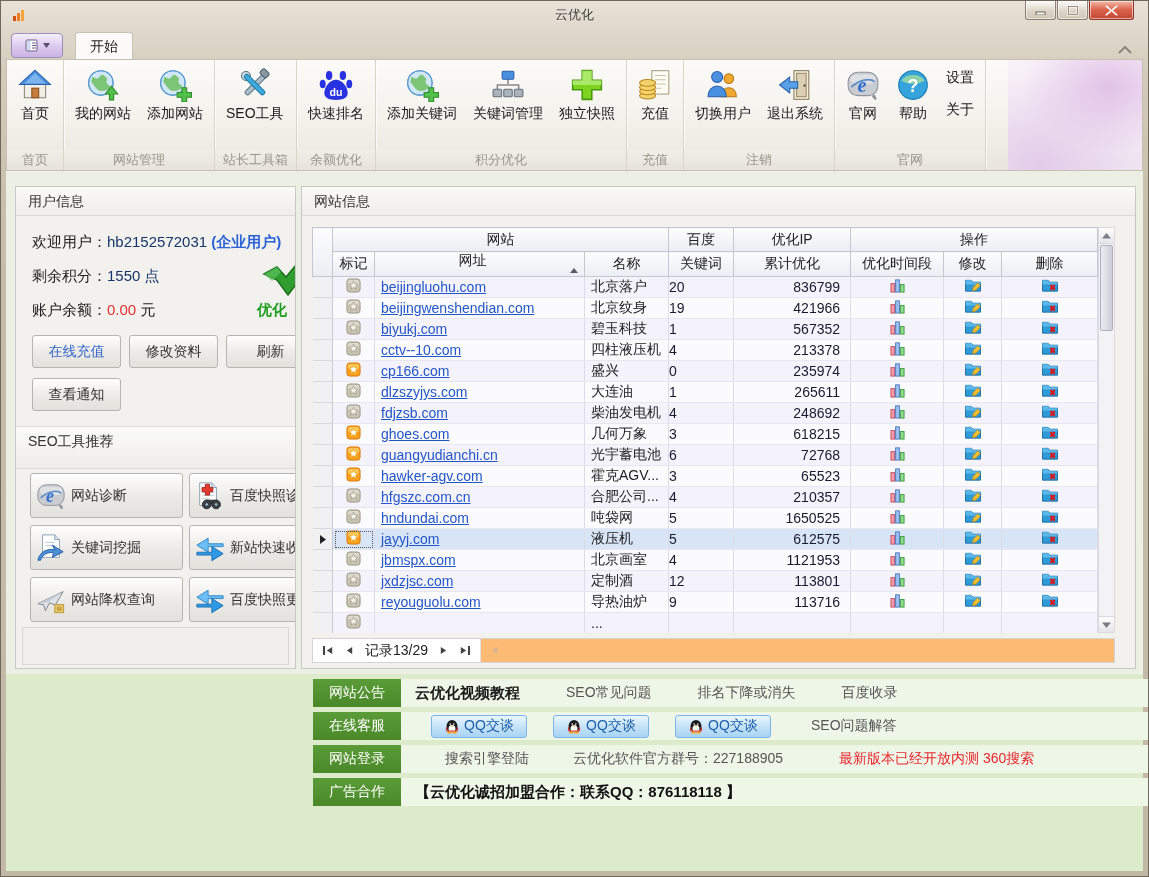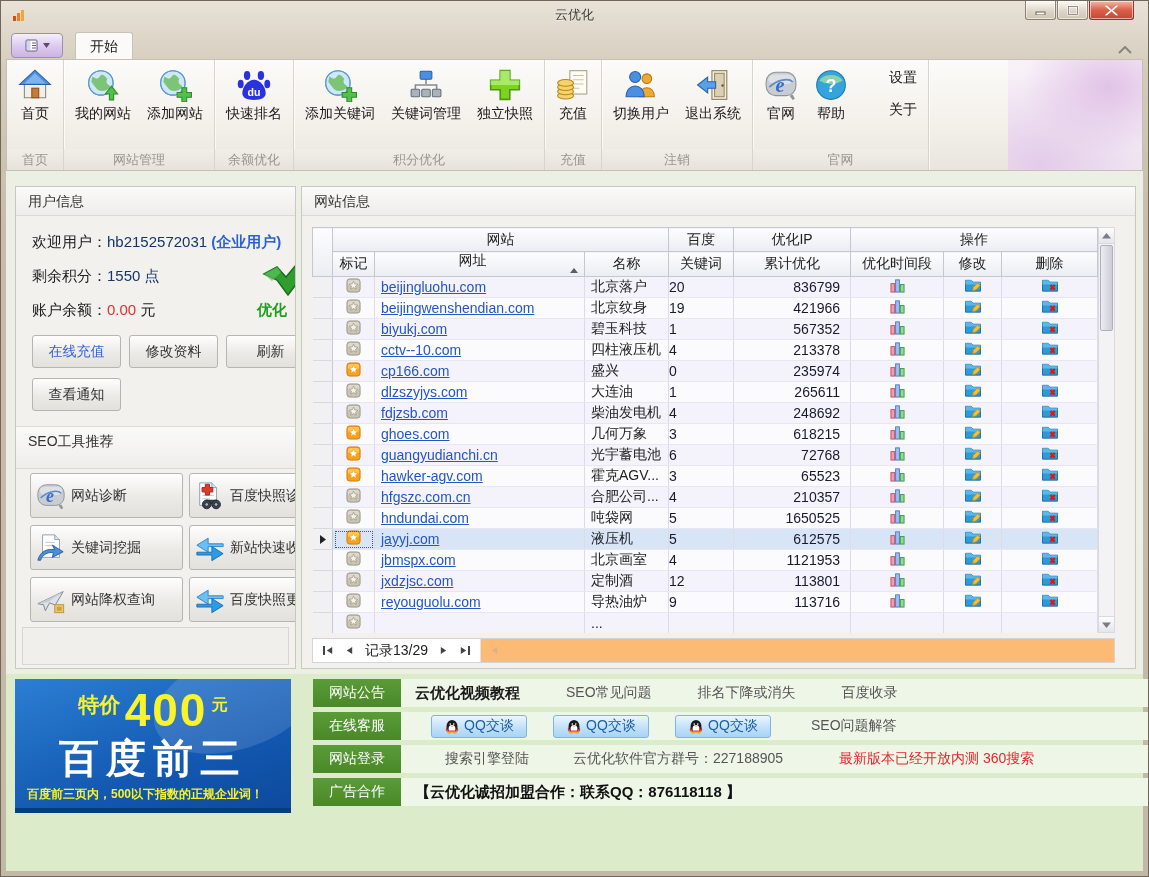--- a/index.html
+++ b/index.html
@@ -31,21 +31,21 @@
     border:1px solid #c6c0b4;}
   #ribbon-groups{display:flex;height:100%;position:relative;z-index:2;}
   .rgroup{display:flex;flex-direction:column;border-right:1px solid #d9d4ca;box-shadow:1px 0 0 rgba(255,255,255,.7);}
   .rbtns{flex:1;display:flex;align-items:flex-start;padding:3px 3px 0;}
   .rbtn{display:flex;flex-direction:column;align-items:center;gap:3px;padding:5px 8px 2px;min-width:50px;cursor:default;}
   .rbtn .icon svg{width:34px;height:34px;display:block;}
   .rbtn-label{font-size:14px;color:#1a1a1a;white-space:nowrap;}
   .rglabel{height:21px;line-height:21px;text-align:center;font-size:13px;color:#9b968b;
     background:linear-gradient(#f1eee9,#e7e3db);padding:0 8px;white-space:nowrap;}
   .small-col{display:flex;flex-direction:column;justify-content:center;gap:14px;padding:6px 8px 0;}
-  .small-btn{font-size:14px;color:#1a1a1a;white-space:nowrap;cursor:default;margin-left:25px;}
+  .small-btn{font-size:14px;color:#1a1a1a;white-space:nowrap;cursor:default;}
   .ribbon-deco{position:absolute;right:0;top:0;bottom:0;width:134px;z-index:1;
     background:radial-gradient(ellipse 120px 90px at 75% 25%,rgba(224,192,230,.95),rgba(244,236,245,.35) 72%),
                radial-gradient(ellipse 160px 130px at 25% 95%,rgba(211,172,222,.75),rgba(240,230,242,0) 70%),
                linear-gradient(#faf4fa,#efe4f1);}
   
   .client{position:absolute;left:5px;right:5px;top:170px;bottom:5px;background:#dceccb;}
   .client-top{position:absolute;left:0;right:0;top:0;height:503px;background:#ecf0e4;}
   .panel{position:absolute;background:#f2f1ee;border:1px solid #c9c7c3;}
   .panel-header{height:29px;line-height:29px;padding-left:12px;font-size:14px;color:#333;
     background:linear-gradient(#fafaf9,#efedea);border-bottom:1px solid #dcdad6;}
@@ -232,20 +232,36 @@
               <div class="rbtn-label">添加网站</div>
             </div>
           </div>
           <div class="rglabel">网站管理</div>
         </div>
         <div class="rgroup">
           <div class="rbtns">
             <div class="rbtn">
               <span class="icon ">
                 <svg viewBox="0 0 32 32">
+                  <rect x="13.8" y="3" width="4.4" height="25" rx="2" transform="rotate(45 16 16)" fill="#aebfcc" stroke="#5d7586"></rect>
+                  <circle cx="7.5" cy="7.5" r="4.2" fill="#cdd8e0" stroke="#5d7586"></circle>
+                  <rect x="13.8" y="3" width="4.4" height="25" rx="2" transform="rotate(-45 16 16)" fill="#3fa9dc" stroke="#1f7cab"></rect>
+                  <rect x="21" y="2" width="8" height="6" rx="2" transform="rotate(45 25 5)" fill="#8a97a2" stroke="#4d6170"></rect>
+                </svg>
+              </span>
+              <div class="rbtn-label">SEO工具</div>
+            </div>
+          </div>
+          <div class="rglabel">站长工具箱</div>
+        </div>
+        <div class="rgroup">
+          <div class="rbtns">
+            <div class="rbtn">
+              <span class="icon ">
+                <svg viewBox="0 0 32 32">
                   <ellipse cx="9.5" cy="7" rx="3" ry="4.2" fill="#2932e1"></ellipse>
                   <ellipse cx="22.5" cy="7" rx="3" ry="4.2" fill="#2932e1"></ellipse>
                   <ellipse cx="3.5" cy="15" rx="2.8" ry="4" fill="#2932e1"></ellipse>
                   <ellipse cx="28.5" cy="15" rx="2.8" ry="4" fill="#2932e1"></ellipse>
                   <path d="M16 11c5.5 0 11 6.5 11 12.5 0 4.5-4 6.5-11 6.5S5 28 5 23.5C5 17.5 10.5 11 16 11z" fill="#2932e1"></path>
                   <text x="16" y="26.5" font-size="10" font-weight="bold" fill="#fff" text-anchor="middle" font-family="sans-serif">du</text>
                 </svg>
               </span>
               <div class="rbtn-label">快速排名</div>
             </div>
@@ -1131,30 +1147,20 @@
             </span>
         </div>
         <span class="pg-btn pg-hsb">
             <svg width="9" height="9" viewBox="0 0 10 10">
               <path d="M8 1 2 5l6 4z" fill="#99aabb"></path>
             </svg>
           </span>
       </div>
     </div>
 
-    <div class="ad">
-      <div class="ad-line1">
-        <span class="ad-prefix">特价</span>
-        <span class="ad-num">400</span>
-        <span class="ad-unit">元</span>
-      </div>
-      <div class="ad-line2">百度前三</div>
-      <div class="ad-line3">百度前三页内，500以下指数的正规企业词！</div>
-      <div class="ad-line4">QQ:765118118</div>
-    </div>
 
     <div class="frows" id="footer-rows">
         <div class="frow">
           <div class="flabel">网站公告</div>
           <div class="fcontent">
             <span class="flink strong first">云优化视频教程</span>
             <span class="flink">SEO常见问题</span>
             <span class="flink">排名下降或消失</span>
             <span class="flink">百度收录</span>
           </div>

